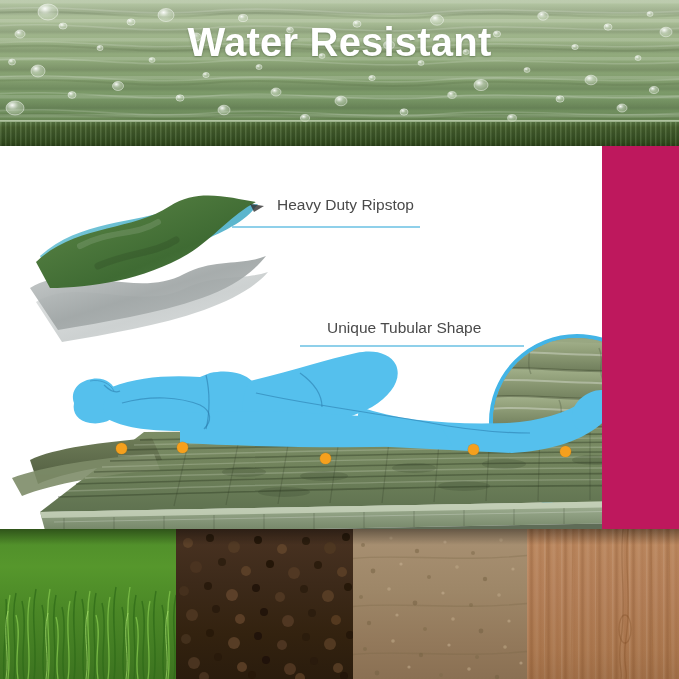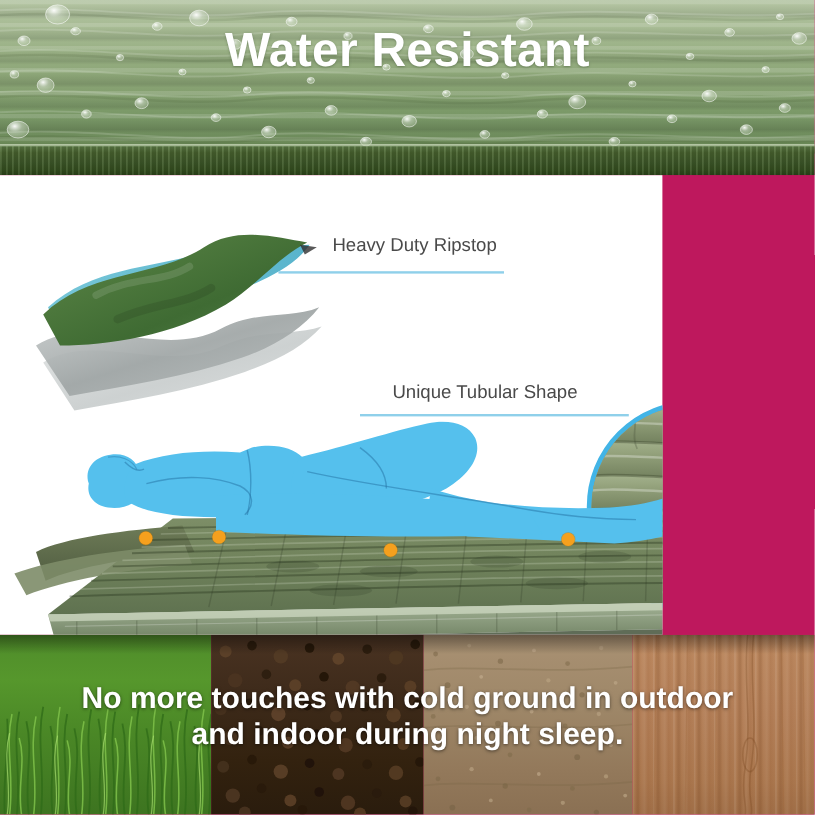--- a/index.html
+++ b/index.html
@@ -74,21 +74,21 @@
     font-size:40px;
     font-weight:bold;
     letter-spacing:.2px;
     font-family:"Liberation Sans",sans-serif;
     text-shadow:0 1px 2px rgba(60,80,50,.45);
     white-space:nowrap;
   }
 
   
   #mid{
-    position:absolute;left:0;top:146px;width:552px;height:383px;
+    position:absolute;left:0;top:146px;width:602px;height:383px;
     background:#ffffff;
     overflow:hidden;
   }
 
   
   #layers{position:absolute;left:18px;top:38px;width:270px;height:170px;}
 
   
   #circle-callout{
     position:absolute;left:489px;top:188px;width:176px;height:176px;
@@ -663,18 +663,14 @@
             <path d="M124,0 L126,150"></path>
           <path d="M142,0 L144,150"></path>
         </g>
       </svg>
     </div>
 
     <div style="position:absolute;left:0;top:0;width:679px;height:16px;
                 background:linear-gradient(180deg,rgba(0,0,0,.40),rgba(0,0,0,0));"></div>
   </div>
 
-  <div id="bottom-caption">
-    <span>No more touches with cold ground in outdoor</span>
-    <span class="l2">and indoor during night sleep.</span>
-  </div>
 
 </div>
 
 </body></html>

